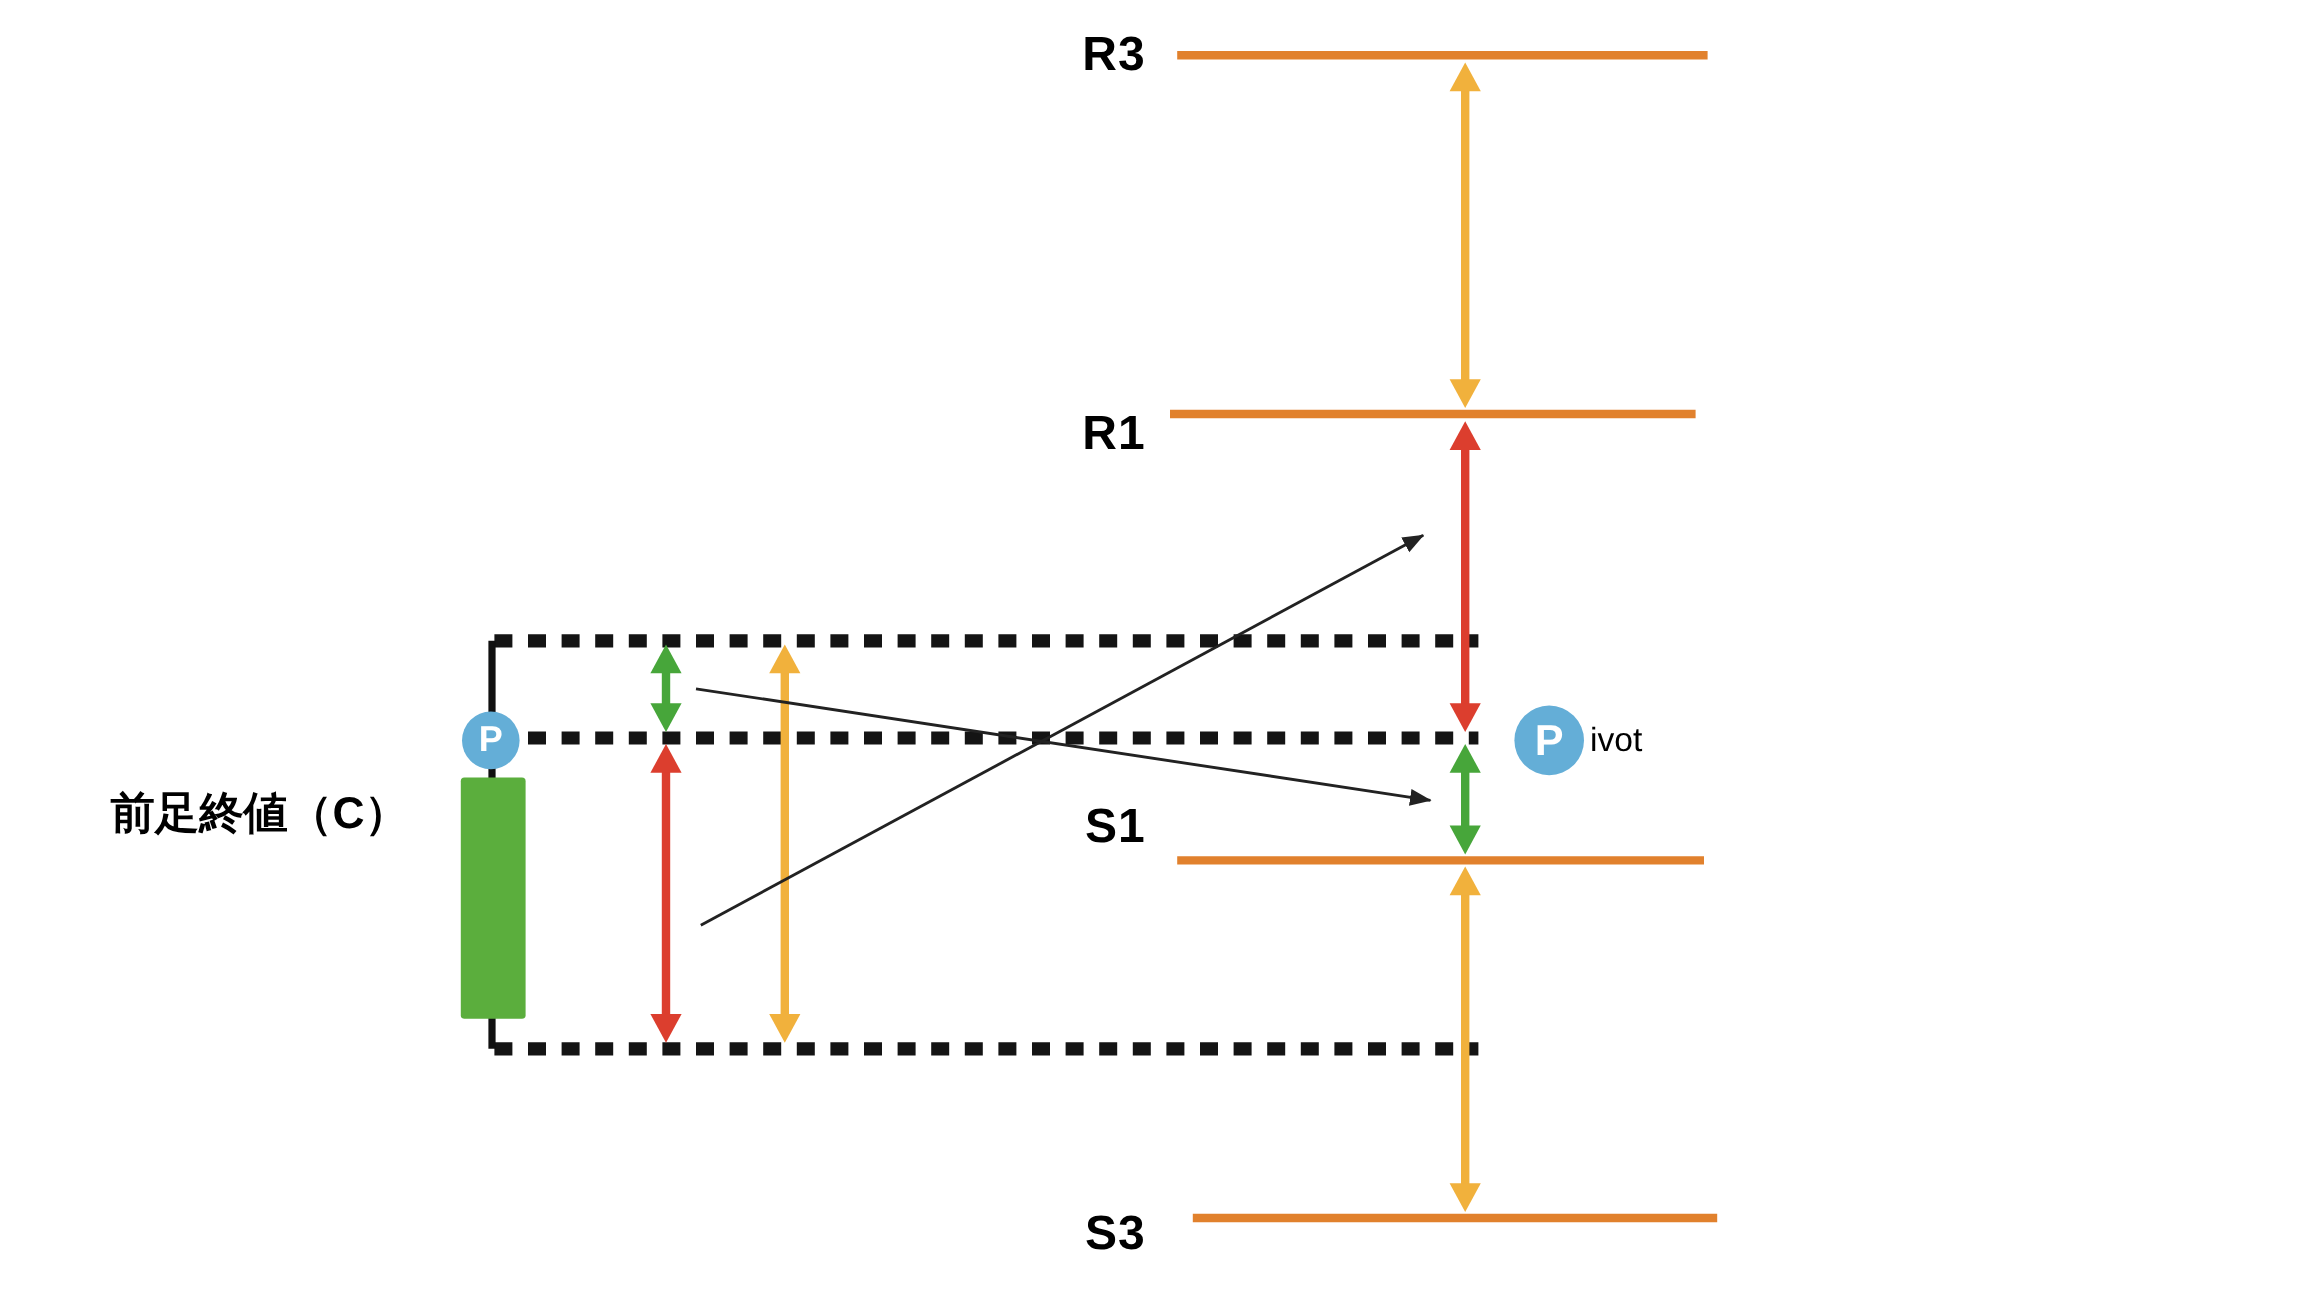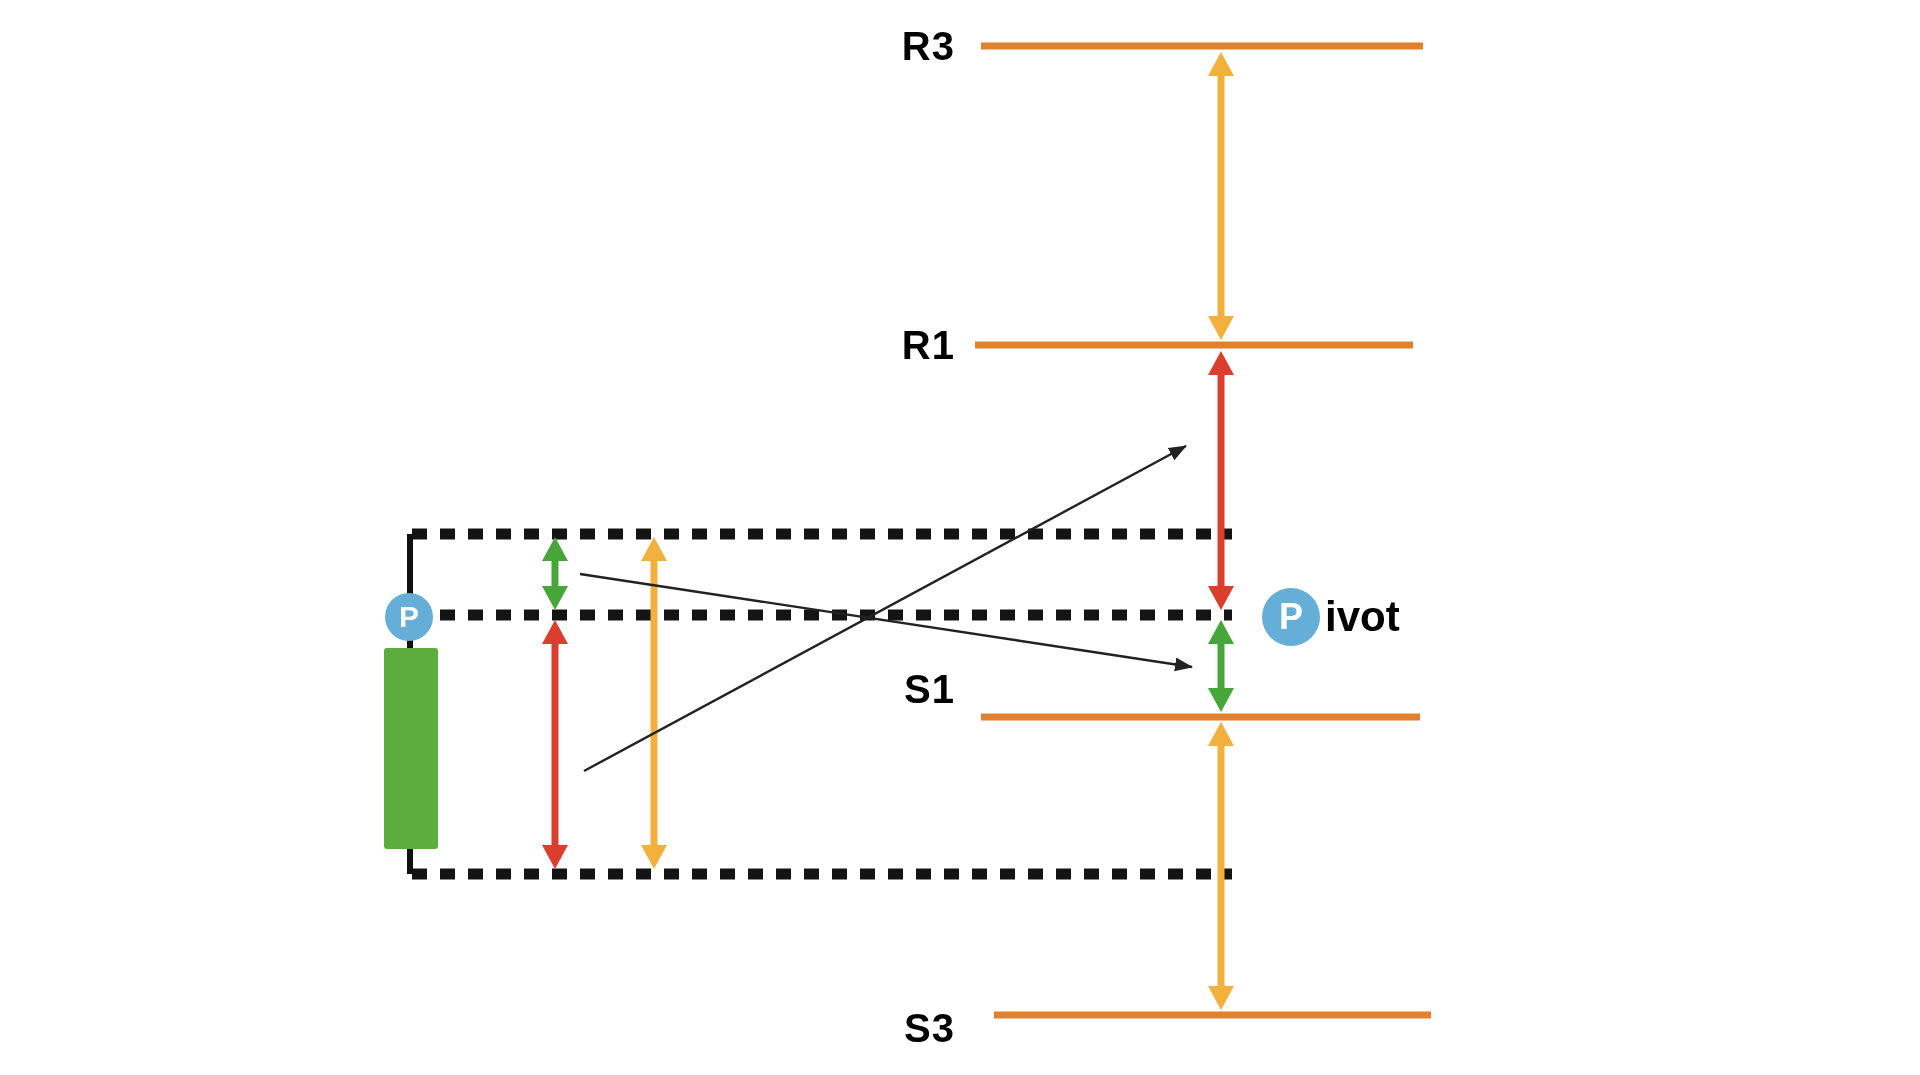--- a/index.html
+++ b/index.html
@@ -63,21 +63,21 @@
   .p-badge.small {
     position:absolute; left:385px; top:593px;
     width:48px; height:48px; font-size:30px;
   }
   .pivot-right {
     position:absolute; left:1262px; top:588px;
     display:flex; align-items:center; gap:5px;
   }
   .p-badge.big { width:58px; height:58px; font-size:36px; }
   .pivot-suffix {
-    font-size:42px; font-weight:700;
+    font-size:28px; font-weight:400;
     color:var(--label-text,#000000);
     line-height:58px;
   }
 </style>
 </head>
 <body>
 
 <div class="canvas">
 
   <svg class="gfx" width="1920" height="1075" viewBox="0 0 1920 1075">
@@ -134,24 +134,25 @@
       <line class="shaft" x1="1221" y1="742" x2="1221" y2="990"></line>
       <polygon points="1221,722 1208,746 1234,746"></polygon>
       <polygon points="1221,1010 1208,986 1234,986"></polygon>
     </g>
 
     <line class="thin" marker-end="url(#thinhead)" x1="584" y1="771" x2="1186" y2="446"></line>
     <line class="thin" marker-end="url(#thinhead)" x1="580" y1="574" x2="1192" y2="667"></line>
   </svg>
 
   <div class="lvl-label" style="top:46px">R3</div>
-  <div class="lvl-label" style="top:345px">R1</div>
+  <div class="lvl-label" style="top:362px">R1</div>
   <div class="lvl-label" style="top:689px">S1</div>
   <div class="lvl-label" style="top:1028px">S3</div>
 
+  <div class="jp-label" style="top:678px">前足終値（C）</div>
 
   <div class="p-badge small">
     <span>P</span>
   </div>
 
   <div class="pivot-right">
     <div class="p-badge big">
       <span>P</span>
     </div>
     <span class="pivot-suffix">ivot</span>

